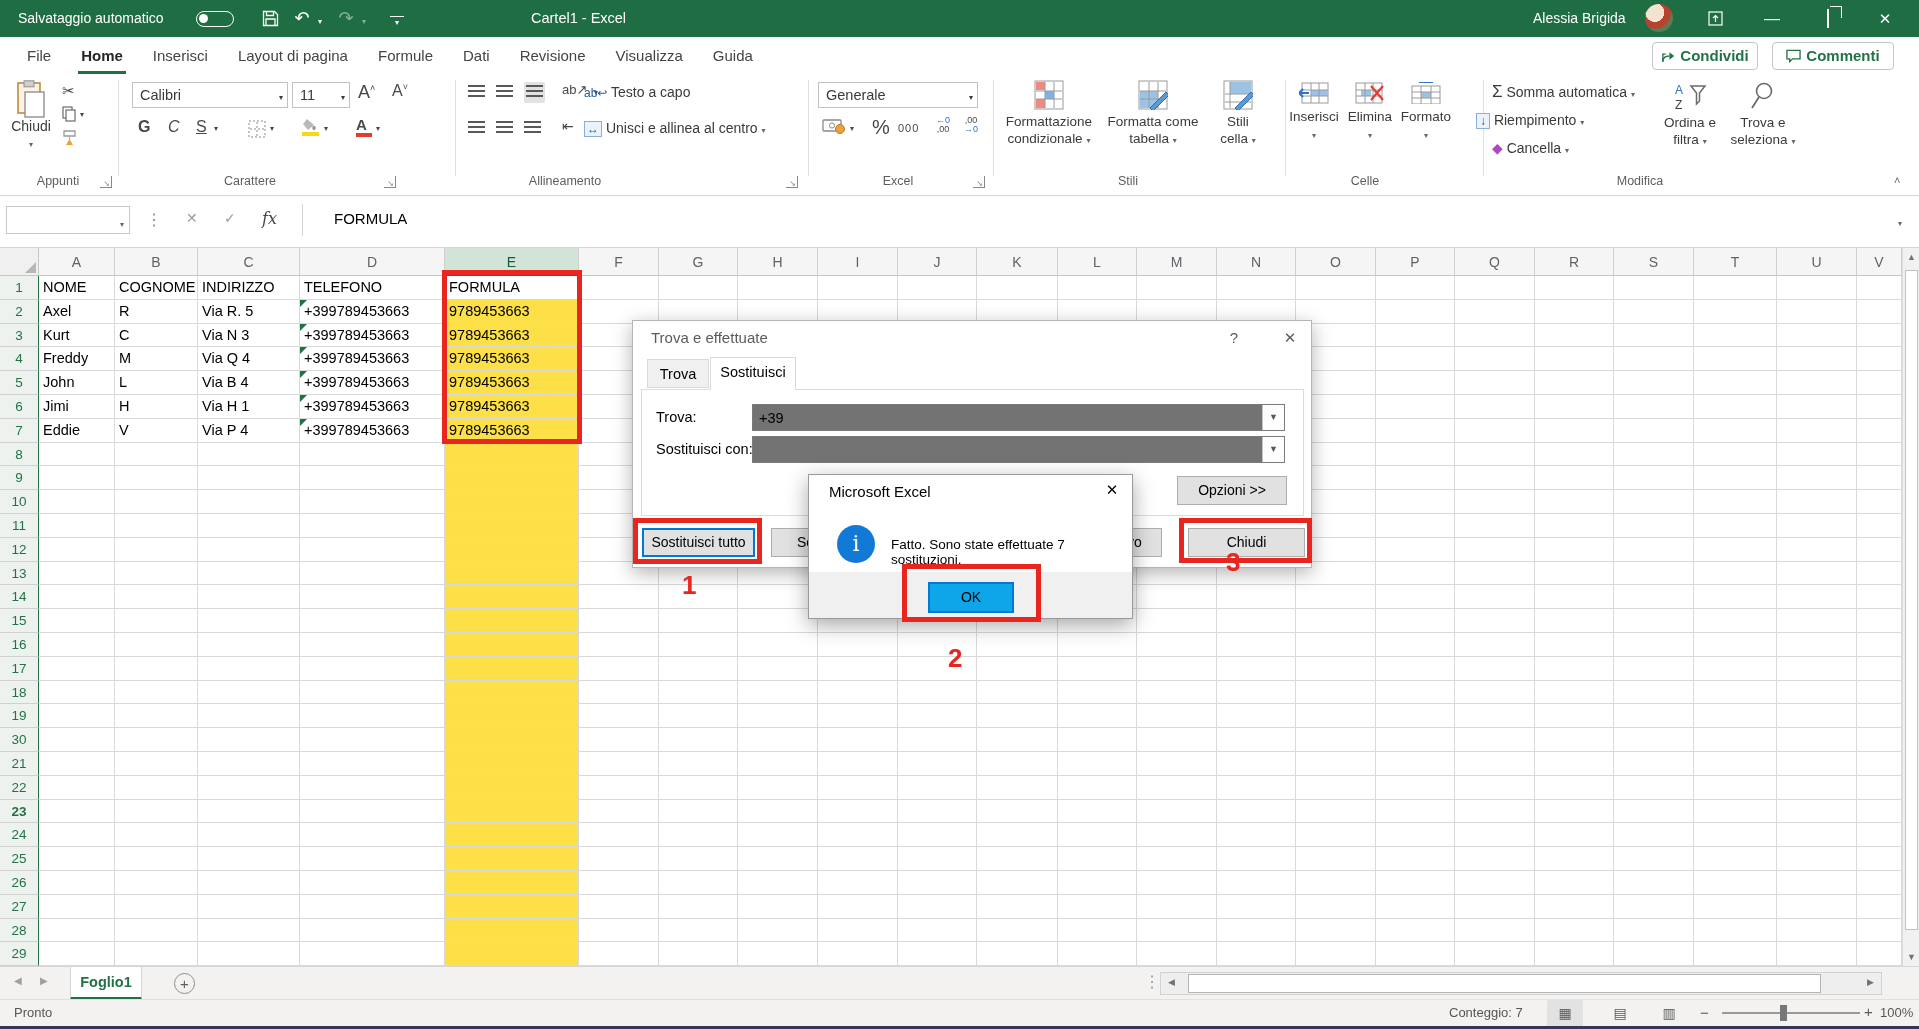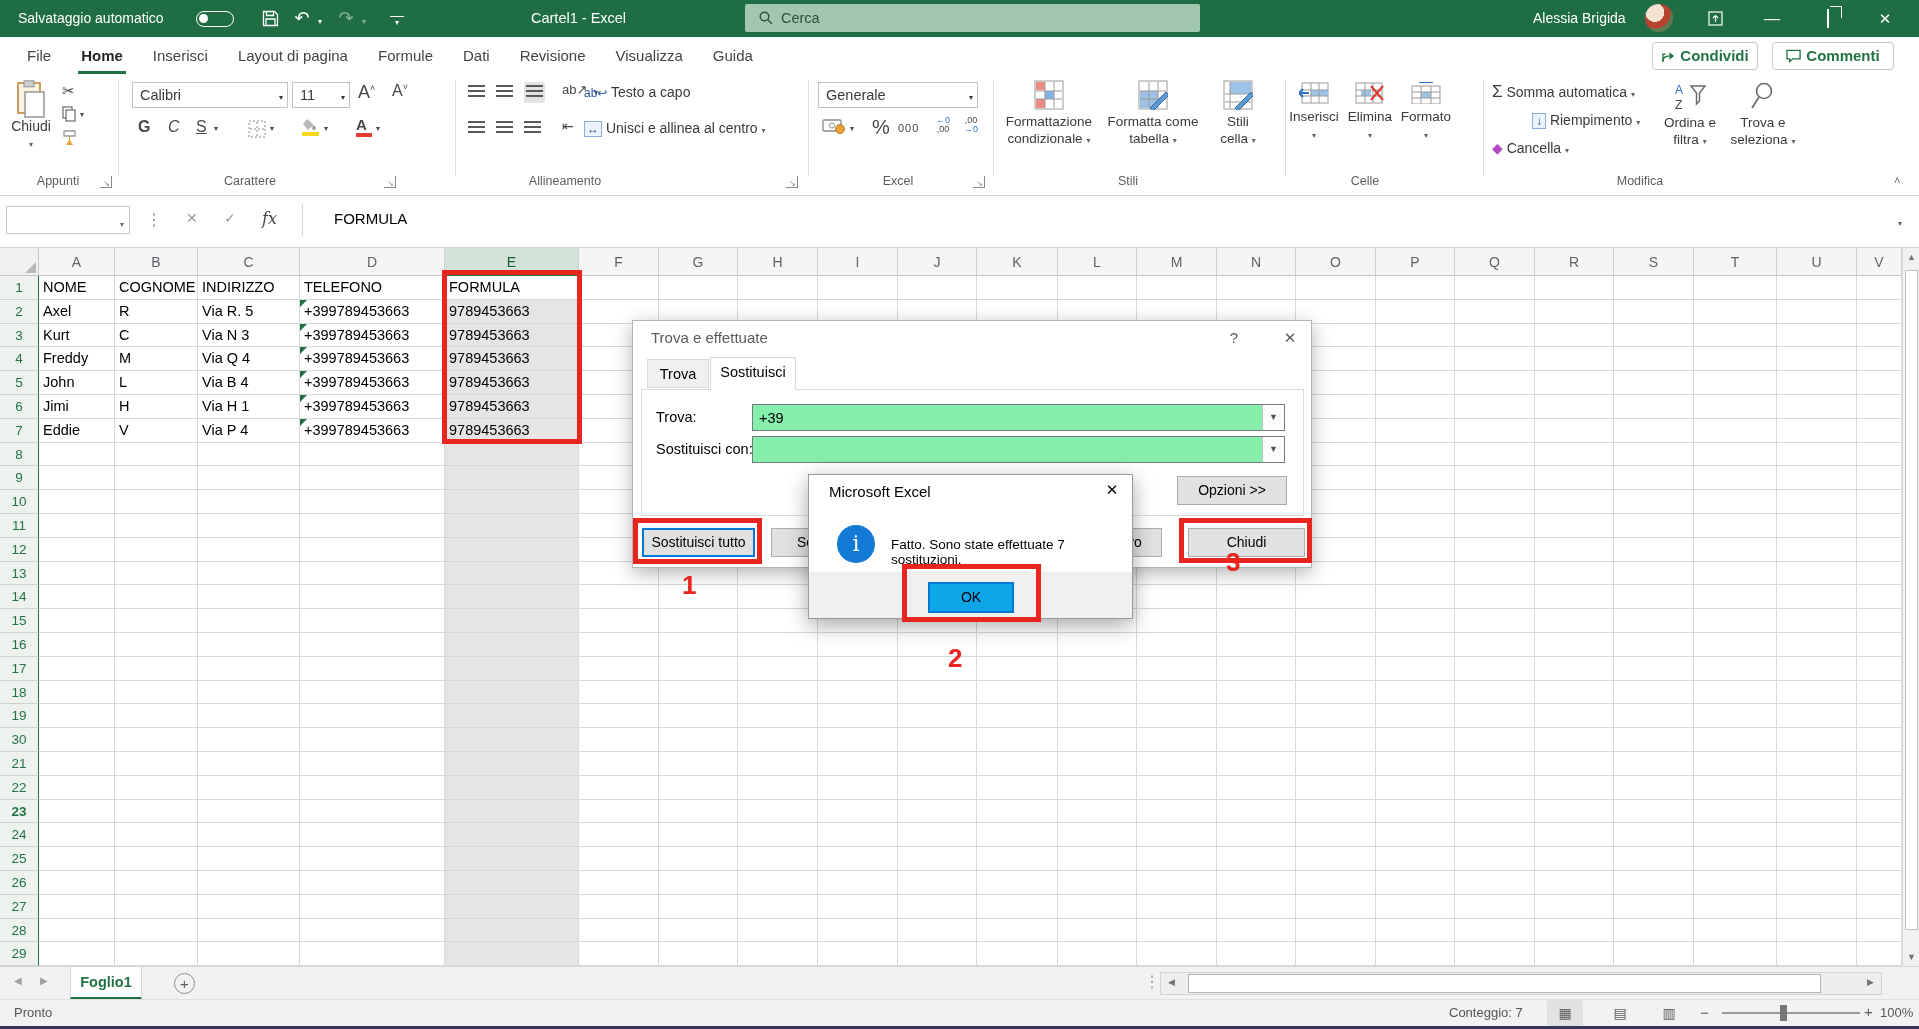--- a/index.html
+++ b/index.html
@@ -45,37 +45,37 @@
   
   .grid { position:absolute; left:0; top:248px; width:1902px; height:718px; overflow:hidden; background:#fff; }
   .chrow { display:flex; height:28px; background:#f5f5f5; }
   .corner { width:39px; height:28px; border-right:1px solid #c6c6c6; border-bottom:1px solid #c6c6c6; position:relative; background:#f0f0f0; }
   .corner::after { content:""; position:absolute; right:2px; bottom:2px; border-left:11px solid transparent; border-bottom:11px solid #b7b7b7; }
   .ch { height:28px; line-height:28px; text-align:center; font-size:14px; color:#5f6368; border-right:1px solid #d0d0d0; border-bottom:1px solid #c6c6c6; flex:none; }
   .ch.sel { background:#d2e3d8; color:#135c36; border-bottom:2px solid #217346; }
   .grow { display:flex; }
   .rh { width:39px; flex:none; text-align:center; font-size:13.5px; color:#217346; background:#eef2ee; border-right:1.5px solid #1e7145; border-bottom:1px solid #d0d0d0; }
   .cell { flex:none; font-size:14.5px; color:#000; padding-left:4px; border-right:1px solid #d9d9d9; border-bottom:1px solid #d9d9d9; overflow:hidden; white-space:nowrap; position:relative; }
-  .cell.selcell { background:#e5e5e5; }
+  .cell.selcell { background:#fde047; }
   .cell.flag::before { content:""; position:absolute; left:0; top:0; border-right:7px solid transparent; border-top:7px solid #1e7145; }
   
   .vscroll { position:absolute; left:1902px; top:248px; width:17px; height:718px; background:#f1f1f1; border-left:1px solid #dcdcdc; }
   .sbtn { position:absolute; width:17px; text-align:center; color:#727272; font-size:9px; }
   .vthumb { position:absolute; left:2px; width:13px; background:#fff; border:1px solid #c1c1c1; }
   
   .redbox { position:absolute; border:5px solid #e8251e; }
   .rednum { position:absolute; color:#e8251e; font-weight:bold; font-size:26px; }
   
   .dialog { position:absolute; left:632px; top:320px; width:680px; height:248px; background:#fff; border:1px solid #b5b5b5; box-shadow:0 5px 18px rgba(0,0,0,.3); z-index:10; font-size:14.5px; }
   .dlg-title { position:absolute; left:18px; top:0; height:34px; line-height:34px; color:#5b5b5b; font-size:15px; }
   .dlg-x { position:absolute; top:0; height:34px; line-height:34px; text-align:center; color:#5b5b5b; font-size:15px; }
   .tab { position:absolute; top:38px; height:29px; line-height:28px; text-align:center; border:1px solid #d9d9d9; background:#f0f0f0; font-size:14.5px; }
   .tab.active { background:#fff; height:33px; top:36px; border-bottom:none; z-index:2; }
   .tframe { position:absolute; left:8px; top:68px; width:663px; height:127px; border:1px solid #dcdcdc; background:#fff; }
-  .dinput { position:absolute; height:27px; border:1px solid #7a7a7a; background:#86efac; font-size:14.5px; padding:0 26px 0 6px; font-family:"Liberation Sans",sans-serif; }
+  .dinput { position:absolute; height:27px; border:1px solid #7a7a7a; background:#737373; font-size:14.5px; padding:0 26px 0 6px; font-family:"Liberation Sans",sans-serif; }
   .darrow { position:absolute; width:22px; height:25px; border-left:1px solid #c5c5c5; background:#fdfdfd; text-align:center; line-height:25px; font-size:9px; color:#555; }
   .wbtn { position:absolute; height:29px; background:#e1e1e1; border:1px solid #adadad; text-align:center; font-size:14px; color:#000; line-height:27px; }
   .wbtn.focus { border:2px solid #0078d7; line-height:25px; }
   
   .msgbox { position:absolute; left:808px; top:474px; width:325px; height:145px; background:#fff; border:1px solid #9a9a9a; box-shadow:0 6px 20px rgba(0,0,0,.35); z-index:15; }
   .mb-band { position:absolute; left:0; bottom:0; width:100%; height:46px; background:#f0f0f0; }
   .infoicon { position:absolute; left:28px; top:50px; width:38px; height:38px; border-radius:50%; background:#1279d7; color:#fff; text-align:center; line-height:38px; font-family:"DejaVu Serif",serif; font-size:22px; }
   .okbtn { position:absolute; left:119px; top:107px; width:86px; height:31px; background:#0ea5e9; border:2px solid #0078d7; text-align:center; line-height:27px; font-size:14px; z-index:1; }
   
   .sheetbar { position:absolute; left:0; top:966px; width:1919px; height:33px; background:#f3f2f1; border-top:1px solid #d6d6d6; }
@@ -100,26 +100,20 @@
     <svg width="17" height="17" viewBox="0 0 17 17" style="margin:10px auto">
         <path d="M1.5 1.5h11l3 3v11h-14z M4.5 1.5v4h7v-4 M4 15v-6h9v6" fill="none" stroke="#fff" stroke-width="1.3"></path>
       </svg>
   </span>
   <span class="tb-icon" style="left:292px;width:20px;font-size:18px">↶</span>
   <span class="tb-icon chev" style="left:314px;width:12px"></span>
   <span class="tb-icon dim" style="left:336px;width:20px;font-size:18px">↷</span>
   <span class="tb-icon dim chev" style="left:358px;width:12px"></span>
   <span class="tb-icon chev" style="left:390px;width:14px;border-top:1.5px solid #fff;height:8px;line-height:6px;top:16px"></span>
   <span class="tb-text" style="left:531px;font-size:14.5px">Cartel1 - Excel</span>
-  <div class="searchbox">
-    <svg width="14" height="14" viewBox="0 0 14 14" style="display:inline-block;vertical-align:middle;margin:0 8px 2px 14px">
-        <circle cx="5.5" cy="5.5" r="4.3" fill="none" stroke="#2f4c3d" stroke-width="1.4"></circle>
-        <line x1="9" y1="9" x2="13" y2="13" stroke="#2f4c3d" stroke-width="1.4"></line>
-      </svg><span>Cerca</span>
-  </div>
   <span class="tb-text" style="left:1533px">Alessia Brigida</span>
   <span class="avatar"></span>
   <span class="tb-icon" style="left:1700px;width:30px">
     <svg width="15" height="15" viewBox="0 0 15 15" style="margin:11px auto">
         <rect x="1" y="1" width="13" height="13" fill="none" stroke="#fff" stroke-width="1.2"></rect>
         <path d="M7.5 11V5 M5 7l2.5-2.5L10 7" fill="none" stroke="#fff" stroke-width="1.2"></path>
       </svg>
   </span>
   <span class="tb-icon" style="left:1756px;width:32px">—</span>
   <span class="tb-icon" style="left:1812px;width:32px"><span class="win-restore"></span></span>
@@ -297,21 +291,21 @@
         <rect x="1" y="4" width="28" height="18" fill="#fff" stroke="#9a9a9a"></rect>
         <rect x="10" y="10" width="10" height="6" fill="#9cc3e5"></rect>
         <path d="M10 4v18M20 4v18M1 10h28M1 16h28" stroke="#9a9a9a"></path>
       </svg>
     <span>Formato</span><br><span class="chev" style="font-size:10px;color:#666"></span>
   </div>
   <div class="glabel" style="left:1330px;width:70px">Celle</div>
   <div class="vsep" style="left:1483px"></div>
 
   <div class="abs" style="left:1492px;top:8px"><span style="font-size:17px">Σ</span> <span class="smalllbl">Somma automatica</span> <span class="chev" style="font-size:10px;color:#666"></span></div>
-  <div class="abs" style="left:1532px;top:38px"><span style="font-size:12px;color:#2b579a;border:1px solid #8ab0d9;padding:0 3px;background:#eaf2fb">↓</span> <span class="smalllbl">Riempimento</span> <span class="chev" style="font-size:10px;color:#666"></span></div>
+  <div class="abs" style="left:1476px;top:38px"><span style="font-size:12px;color:#2b579a;border:1px solid #8ab0d9;padding:0 3px;background:#eaf2fb">↓</span> <span class="smalllbl">Riempimento</span> <span class="chev" style="font-size:10px;color:#666"></span></div>
   <div class="abs" style="left:1492px;top:66px"><span style="font-size:14px;color:#b146c2">◆</span> <span class="smalllbl">Cancella</span> <span class="chev" style="font-size:10px;color:#666"></span></div>
   <div class="bigbtn" style="left:1658px;top:8px;width:64px">
     <svg width="34" height="30" viewBox="0 0 34 30" style="margin:0 auto 2px">
         <text x="2" y="12" font-size="12" fill="#2b74c9" font-family="sans-serif">A</text>
         <text x="2" y="27" font-size="12" fill="#444" font-family="sans-serif">Z</text>
         <path d="M18 4h14l-5.5 7v8l-3 3v-11z" fill="none" stroke="#6b6b6b" stroke-width="1.5"></path>
       </svg>
     <span>Ordina e</span><br><span>filtra</span> <span class="chev" style="font-size:10px;color:#666"></span>
   </div>
   <div class="bigbtn" style="left:1728px;top:8px;width:70px">

